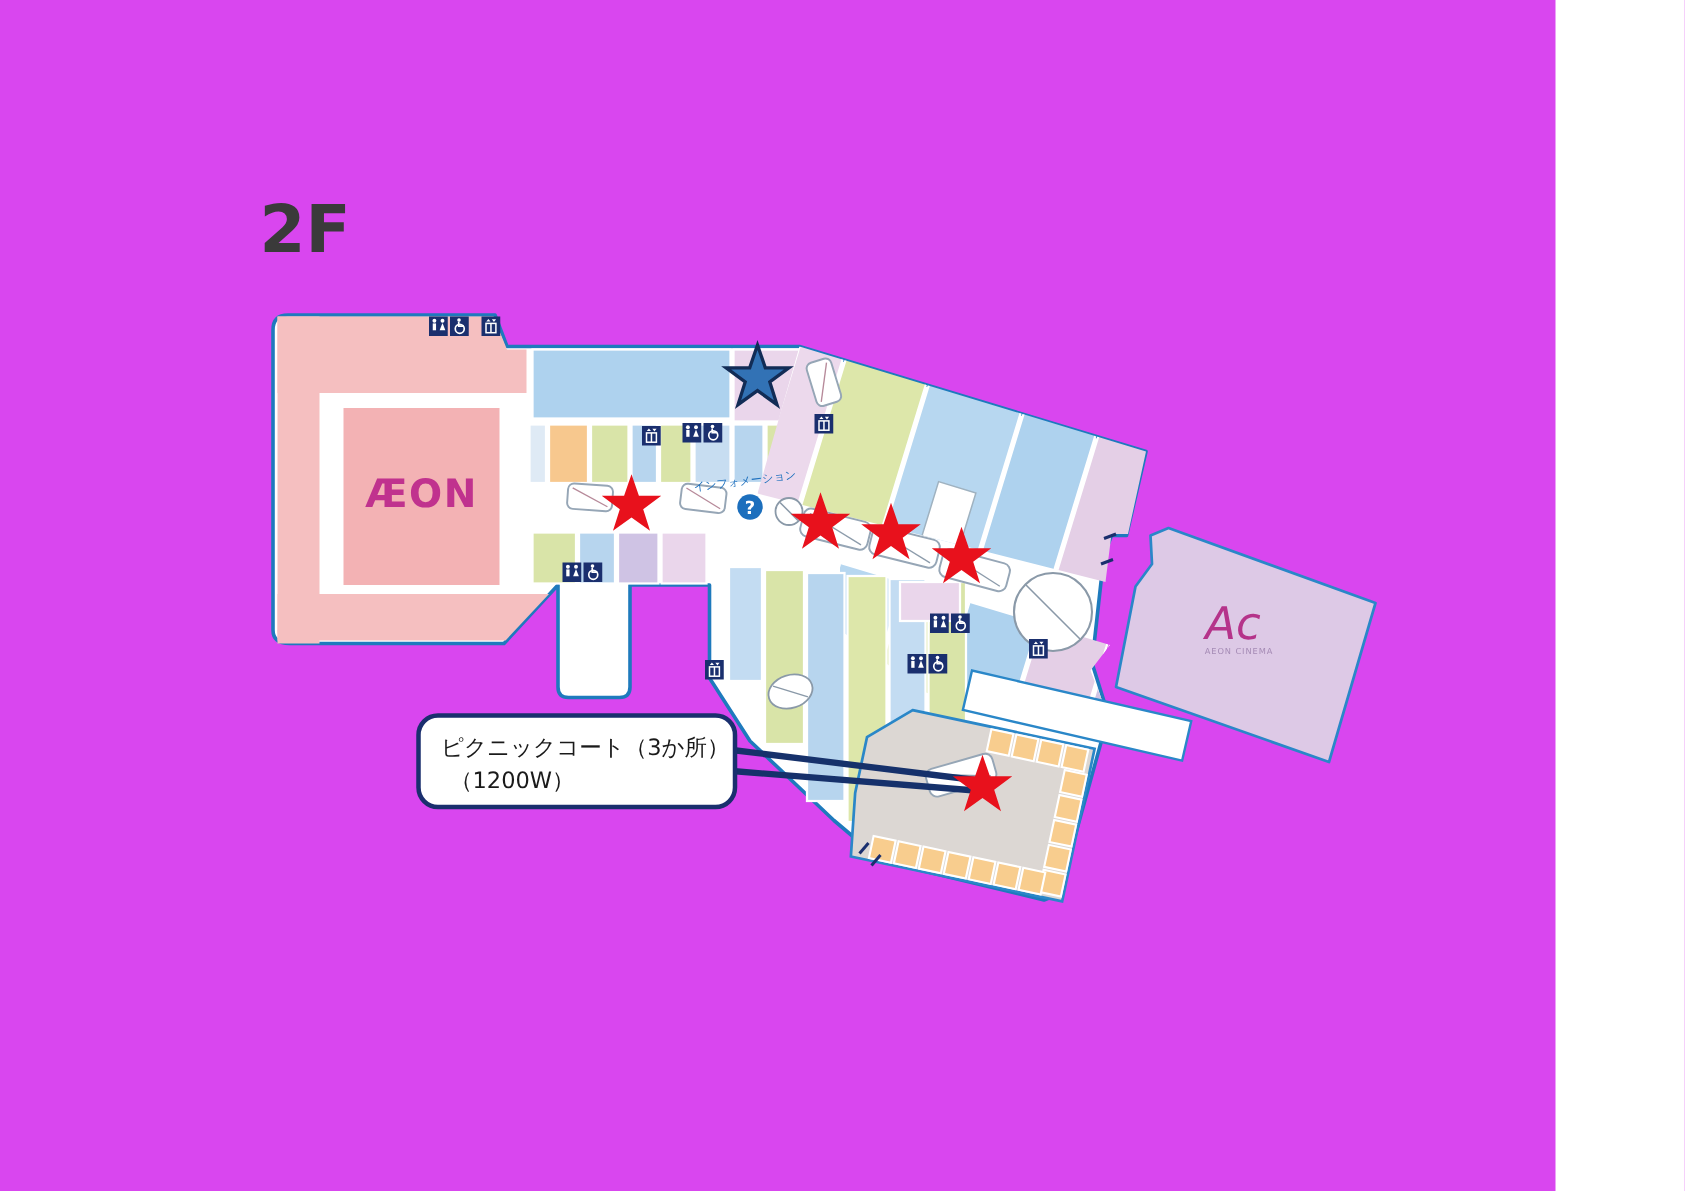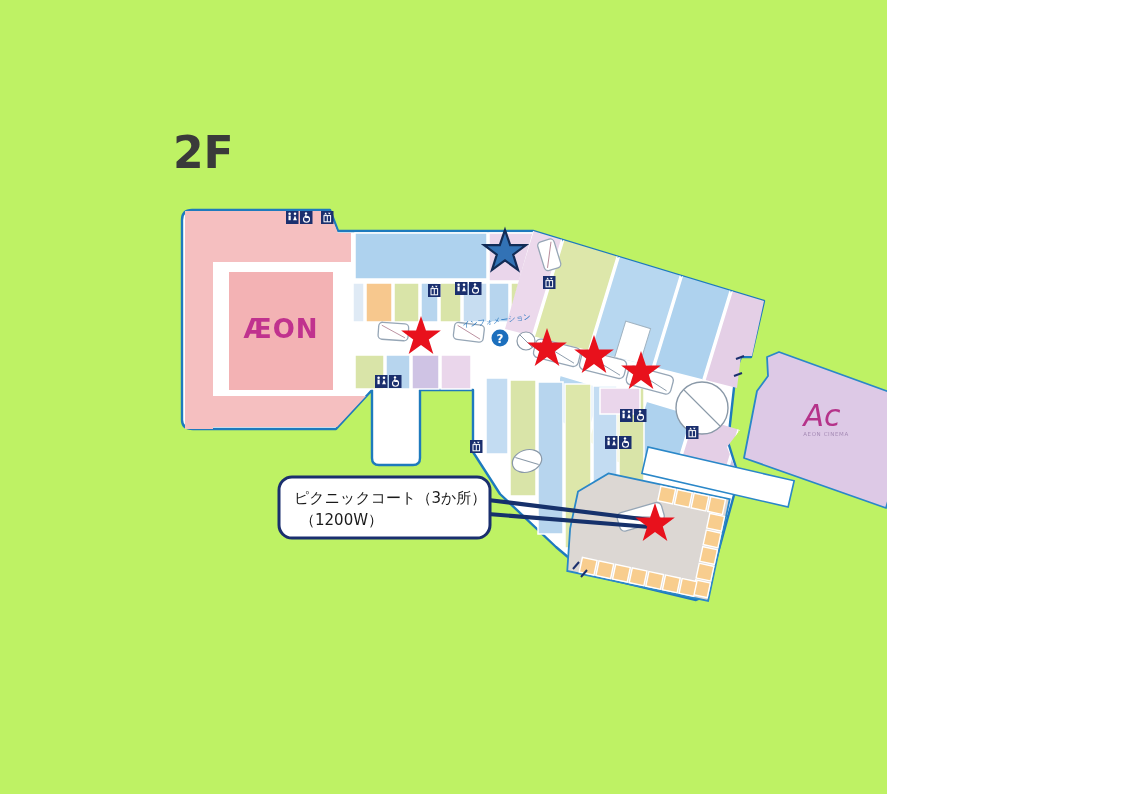--- a/index.html
+++ b/index.html
@@ -1,16 +1,16 @@
 <!DOCTYPE html>
 <html><head>
 <meta charset="utf-8">
 <style>
   html,body{margin:0;padding:0;background:#ffffff;}
-  .stage{position:relative;width:887px;height:794px;background:#bef264;overflow:hidden;
+  .stage{position:relative;width:1037px;height:794px;background:#d946ef;overflow:hidden;
          font-family:"DejaVu Sans","Liberation Sans",sans-serif;}
   svg text{font-family:"DejaVu Sans","Liberation Sans",sans-serif;}
   .floor-title{font-weight:bold;}
 </style>
 </head>
 <body>
 
 <div class="stage">
 <svg width="1123" height="794" viewBox="0 0 1123 794" xmlns="http://www.w3.org/2000/svg">
 

